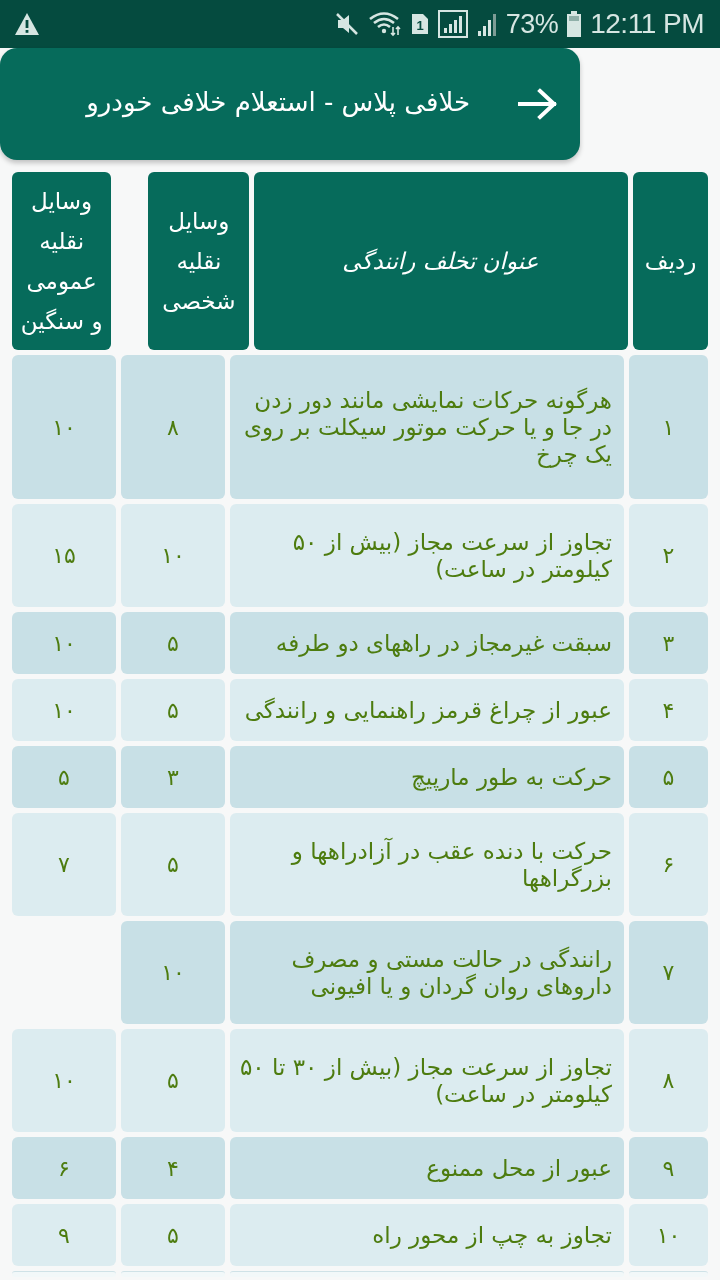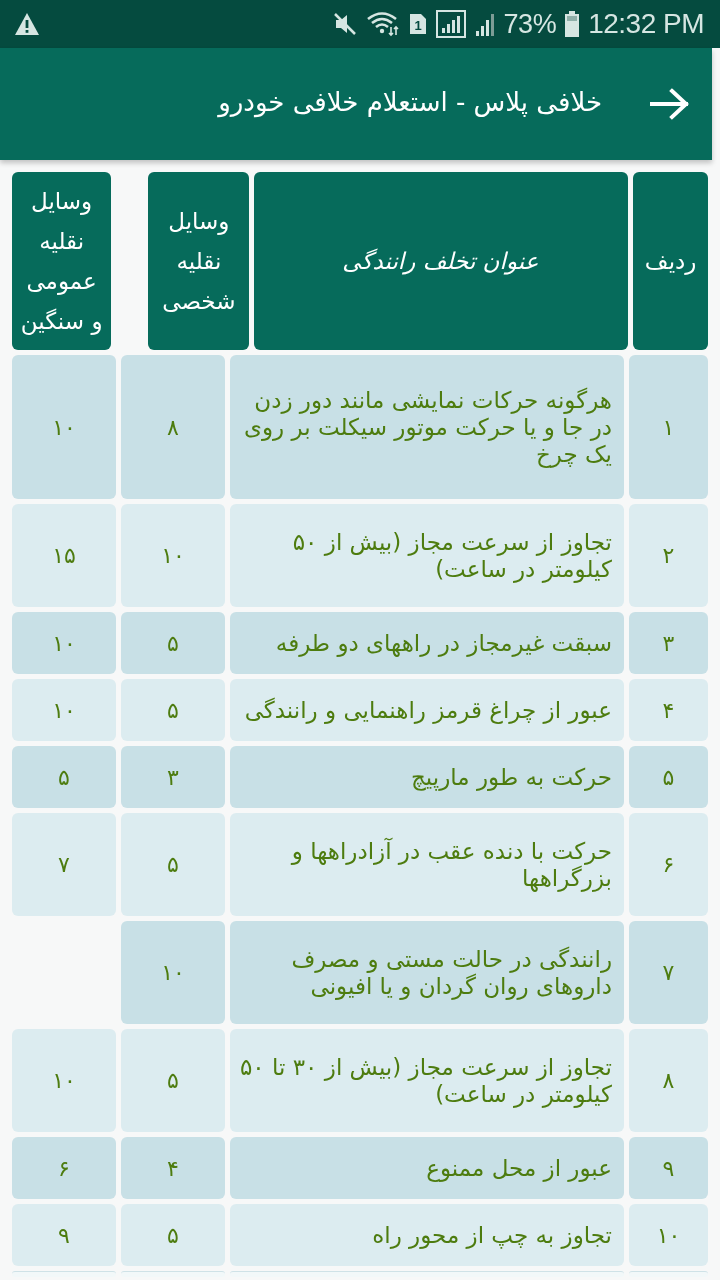--- a/index.html
+++ b/index.html
@@ -4,21 +4,21 @@
 <style>
   * { box-sizing: border-box; margin: 0; padding: 0; }
   html, body { width: 720px; height: 1280px; overflow: hidden; background: #f7f8f8; font-family: "DejaVu Sans", sans-serif; }
   .statusbar { position: absolute; left: 0; top: 0; width: 720px; height: 48px; background: #054b3f; color: #d6e6e2; }
   .statusbar .warn { position: absolute; left: 14px; top: 12px; width: 26px; height: 24px; }
   .statusbar .right { position: absolute; right: 16px; top: 0; height: 48px; display: flex; align-items: center; gap: 8px; font-family: "Liberation Sans", sans-serif; font-size: 28px; color: #d6e6e2; }
   .statusbar .right svg { display: block; }
   .statusbar .pct { font-size: 27px; letter-spacing: -0.5px; }
   .statusbar .time { font-size: 28px; letter-spacing: -0.5px; }
 
-  .toolbar { position: absolute; left: 0; top: 48px; width: 712px; height: 112px; background: #066b5b; box-shadow: 0 3px 5px rgba(0,0,0,0.22); }
+  .toolbar { position: absolute; left: 0; top: 48px; width: 580px; height: 112px; background: #066b5b; box-shadow: 0 3px 5px rgba(0,0,0,0.22); border-radius: 17px; }
   .toolbar .back { position: absolute; right: 20px; top: 38px; width: 44px; height: 36px; cursor: pointer; }
   .toolbar .title { position: absolute; right: 110px; top: 34px; direction: rtl; color: #ffffff; font-size: 26px; line-height: 40px; white-space: nowrap; }
 
   .table { position: absolute; left: 12px; top: 172px; width: 696px; direction: rtl; }
   .row { display: flex; flex-direction: row; gap: 5px; margin-bottom: 5px; }
   .cell { border-radius: 6px; display: flex; align-items: center; justify-content: center; color: #4d7c0f; font-size: 23px; line-height: 27px; }
   .c1 { width: 79px; }
   .c2 { width: 394px; justify-content: flex-start; padding: 0 12px 0 10px; text-align: right; }
   .c3 { width: 104px; }
   .c4 { width: 104px; }
@@ -81,21 +81,21 @@
         </svg>
     </span>
     <span class="pct">73%</span>
     <span>
       <svg width="16" height="28" viewBox="0 0 16 28">
           <rect x="5" y="1" width="6" height="3" fill="#d6e6e2"></rect>
           <rect x="1" y="4" width="14" height="23" fill="#d6e6e2"></rect>
           <rect x="3" y="6" width="10" height="5" fill="#8fb0a9"></rect>
         </svg>
     </span>
-    <span class="time">12:32 PM</span>
+    <span class="time">12:11 PM</span>
   </div>
 </div>
 
 <div class="toolbar">
   <span class="back">
     <svg width="44" height="36" viewBox="0 0 44 36">
         <path d="M4 18 H38 M24 5 L38 18 L24 31" stroke="#ffffff" stroke-width="4" fill="none" stroke-linecap="square"></path>
       </svg>
   </span>
   <div class="title">خلافی پلاس - استعلام خلافی خودرو</div>

